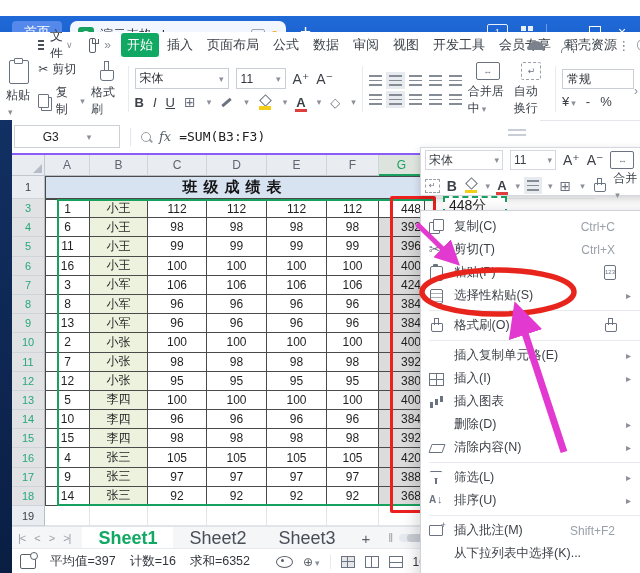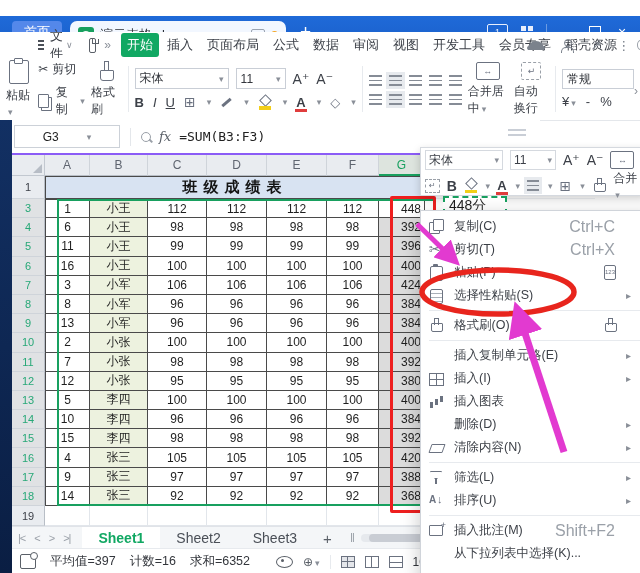--- a/index.html
+++ b/index.html
@@ -124,21 +124,21 @@
   .minibar{position:absolute;left:420px;top:147px;width:226px;height:49px;background:#fff;border:1px solid #d5d9df;box-shadow:0 3px 8px rgba(0,0,0,.18);z-index:5;display:flex;flex-direction:column;justify-content:space-evenly;padding:2px 4px;box-sizing:border-box;}
   .mrow{display:flex;align-items:center;gap:7px;font-size:12px;color:#3c4048;}
   .mcombo{border:1px solid #d5d9df;height:18px;display:flex;align-items:center;justify-content:space-between;padding:0 3px;}
   .mfont{width:70px;} .msize{width:38px;}
   .wrapmini{width:14px;height:12px;border:1.4px dashed #9aa0a8;font-size:8px;color:#6b7280;display:flex;align-items:center;justify-content:center;}
   
   .ctxmenu{position:absolute;left:420px;top:210px;width:238px;height:370px;background:#fff;border:1px solid #d0d4da;box-shadow:0 6px 18px rgba(0,0,0,.22);z-index:10;padding:4px 0;box-sizing:border-box;}
   .mi{height:23px;display:flex;align-items:center;padding:0 6px 0 8px;position:relative;color:#3b3f46;font-size:12.5px;}
   .mic{width:16px;height:15px;margin-right:9px;position:relative;flex:none;}
   .mlb{flex:1;white-space:nowrap;}
-  .msc{color:#9aa0a8;font-size:16px;margin-right:36px;}
+  .msc{color:#9aa0a8;font-size:12px;margin-right:36px;}
   .marr{position:absolute;right:26px;color:#8a8f98;font-size:10px;}
   .mri{position:absolute;right:38px;width:16px;height:15px;}
   .msep{height:1px;background:#e7eaee;margin:3px 8px;}
   
   .ic-copy::before{content:"";position:absolute;left:0;top:3px;width:9px;height:10px;border:1.4px solid #6b7280;border-radius:1px;}
   .ic-copy::after{content:"";position:absolute;left:4px;top:0;width:9px;height:10px;border:1.4px solid #6b7280;background:#fff;border-radius:1px;}
   .ic-cut::before{content:"\2702";position:absolute;left:0;top:-1px;font-size:14px;color:#6b7280;}
   .ic-paste::before{content:"";position:absolute;left:1px;top:1px;width:11px;height:13px;border:1.4px solid #6b7280;border-radius:2px;}
   .ic-paste::after{content:"";position:absolute;left:4px;top:-1px;width:5px;height:3px;background:#6b7280;border-radius:1px;}
   .ic-pastespecial::before{content:"";position:absolute;left:1px;top:1px;width:11px;height:13px;border:1.4px solid #6b7280;border-radius:2px;background:repeating-linear-gradient(to bottom,transparent 0 3px,#aab0b8 3px 4px);}
@@ -151,21 +151,21 @@
   .ic-funnel::after{content:"";position:absolute;left:6px;top:8px;width:1.6px;height:6px;background:#6b7280;}
   .ic-sort::before{content:"A";position:absolute;left:0;top:1px;font-size:10px;font-weight:bold;color:#6b7280;}
   .ic-sort::after{content:"\2193";position:absolute;left:8px;top:0;font-size:11px;color:#6b7280;}
   .ic-comment::before{content:"";position:absolute;left:0;top:2px;width:12px;height:9px;border:1.4px solid #6b7280;border-radius:1px;}
   .ic-comment::after{content:"+";position:absolute;right:-1px;top:-3px;font-size:9px;color:#6b7280;}
   .ic-paste123::before{content:"";position:absolute;left:1px;top:0;width:10px;height:13px;border:1.4px solid #6b7280;border-radius:2px;}
   .ic-paste123::after{content:"123";position:absolute;left:2px;top:4px;font-size:6px;color:#6b7280;}
   
   .sheetbar{position:absolute;left:12px;top:526px;width:628px;height:22px;background:#f4f6f8;border-top:1px solid #e0e3e8;display:flex;align-items:center;z-index:1;}
   .navs{display:flex;gap:9px;color:#9aa0a8;font-size:11px;margin:0 12px 0 6px;letter-spacing:-1px;}
-  .stab{padding:0 16px;font-size:14px;color:#4a4f57;height:100%;display:flex;align-items:center;}
+  .stab{padding:0 16px;font-size:18px;color:#4a4f57;height:100%;display:flex;align-items:center;}
   .stab.active{background:#fff;color:#11a863;font-weight:bold;}
   .addtab{color:#5a6068;font-size:15px;margin-left:10px;}
   .hsb{margin-left:18px;display:flex;align-items:center;gap:6px;color:#9aa0a8;}
   .hsb-track{width:120px;height:8px;border-radius:4px;background:#e6e9ed;position:relative;}
   .hsb-thumb{position:absolute;left:8px;top:0;width:70px;height:8px;border-radius:4px;background:#c9cdd4;}
   
   .statusbar{position:absolute;left:12px;top:548px;width:628px;height:25px;background:#fff;border-top:1px solid #e7eaee;display:flex;align-items:center;z-index:1;}
   .stamp-ic{width:14px;height:13px;border:1.5px solid #5a6068;border-radius:2px;margin:0 14px 0 8px;position:relative;}
   .stamp-ic::after{content:"";position:absolute;right:-3px;top:-3px;width:6px;height:6px;border:1.5px solid #5a6068;border-radius:50%;background:#fff;}
   .metrics{display:flex;gap:14px;font-size:12.5px;color:#33363c;}

